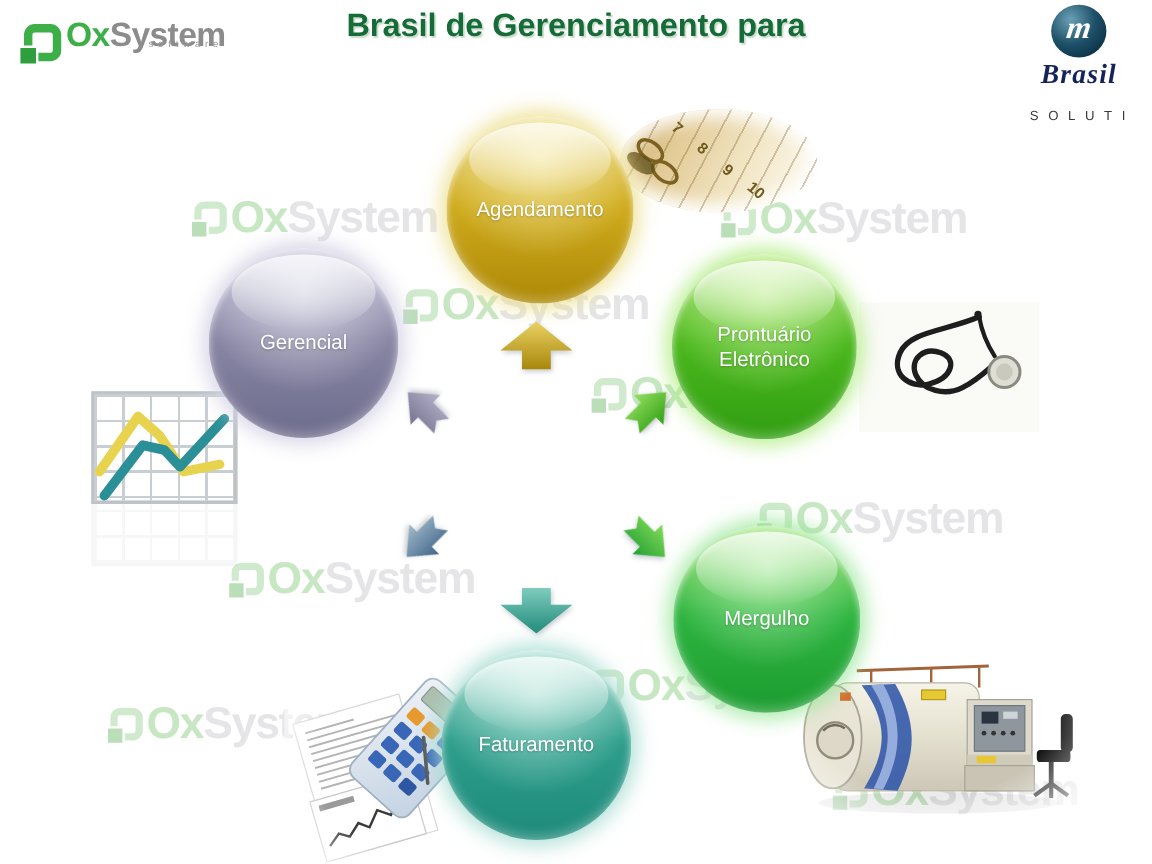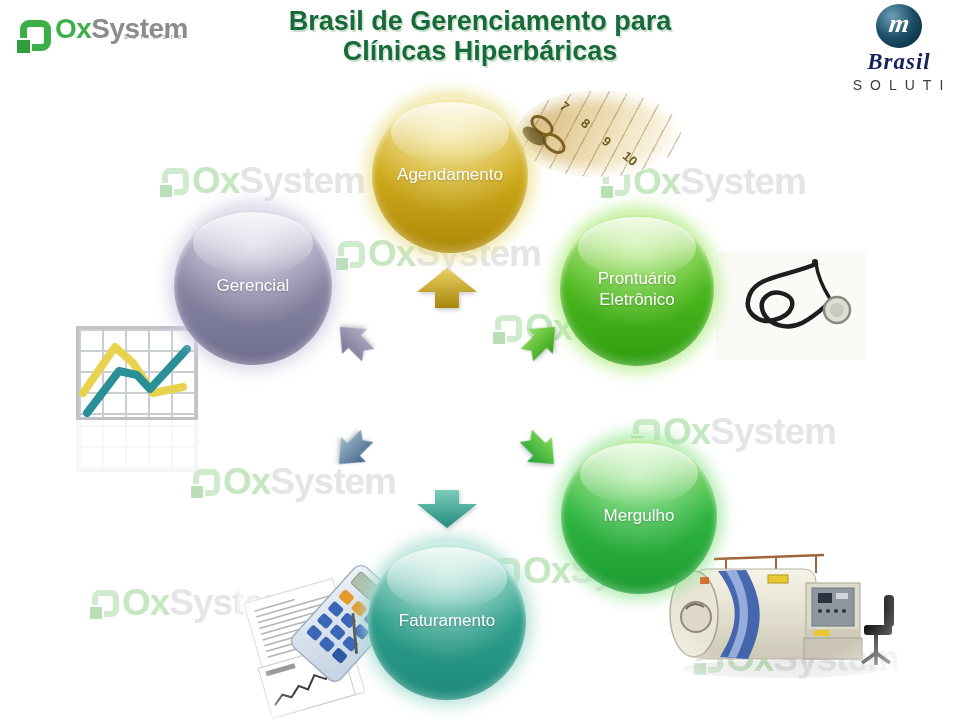--- a/index.html
+++ b/index.html
@@ -20,21 +20,21 @@
   .ox-gr{color:#8c8c8c;}
   .ox-sub{position:absolute;right:2px;bottom:-8px;font-size:8px;font-weight:normal;
      letter-spacing:4px;color:#9a9a9a;}
 
   .br-logo{position:absolute;left:843px;top:4px;width:112px;text-align:center;z-index:6;}
   .br-sphere{position:relative;width:46px;height:44px;margin:0 auto;border-radius:50%;
      background:radial-gradient(circle at 35% 28%, #6aa0b5 0%, #1d5068 48%, #0c3348 80%, #082838 100%);
      display:flex;align-items:center;justify-content:center;}
   .br-sphere span{color:#fff;font:bold italic 26px "Liberation Serif",serif;transform:skewX(-8deg);margin-top:-4px;}
   .br-name{font:bold italic 23px "Liberation Serif",serif;color:#15235c;margin-top:1px;letter-spacing:1px;}
-  .br-sub{font-size:14px;letter-spacing:8px;color:#3a3a3a;margin-top:2px;padding-left:6px;white-space:nowrap;}
+  .br-sub{font-size:11px;letter-spacing:8px;color:#3a3a3a;margin-top:16px;padding-left:6px;white-space:nowrap;}
 
   
   .wm{position:absolute;display:flex;align-items:center;z-index:1;white-space:nowrap;}
   .wm-icon{position:relative;width:15px;height:15px;border:6px solid #cfeacd;border-radius:8px;margin-right:3px;}
   .wm-icon::after{content:"";position:absolute;left:-10px;bottom:-10px;width:12px;height:12px;
      background:#badfb8;border:2px solid #fff;border-radius:2px;}
   .wm-ox{color:#c6e7c2;font-size:37px;font-weight:bold;letter-spacing:-1px;}
   .wm-sys{color:#e5e5e7;font-size:37px;font-weight:bold;letter-spacing:-1px;}
 
   
@@ -113,21 +113,20 @@
 
 <div id="slide">
 
   <div class="ox-logo">
     <span class="ox-icon"></span>
     <span class="ox-word"><span class="ox-g">Ox</span><span class="ox-gr">System</span><span class="ox-sub">software</span></span>
   </div>
 
   <h1>
     <span>Brasil de Gerenciamento para</span><br>
-    <span>Clínicas Hiperbáricas</span>
   </h1>
 
   <div class="br-logo">
     <div class="br-sphere">
         <span>m</span>
       </div>
     <div class="br-name">Brasil</div>
     <div class="br-sub">SOLUTI</div>
   </div>
 

